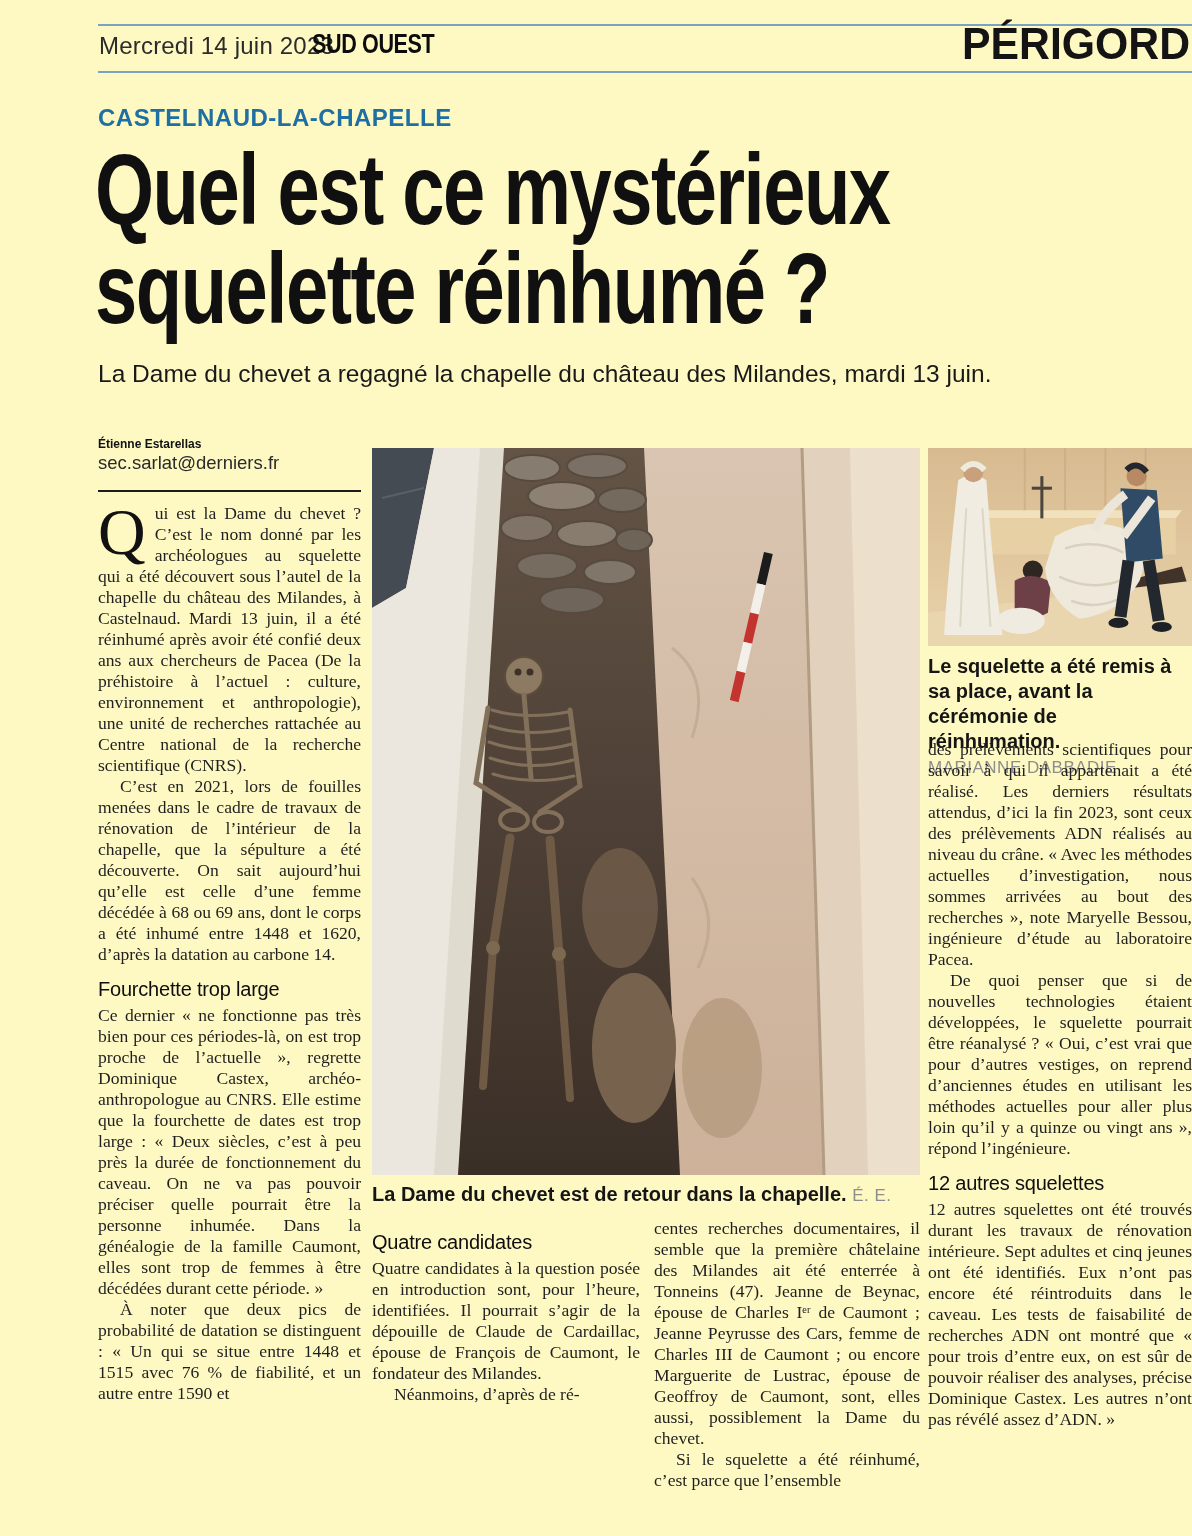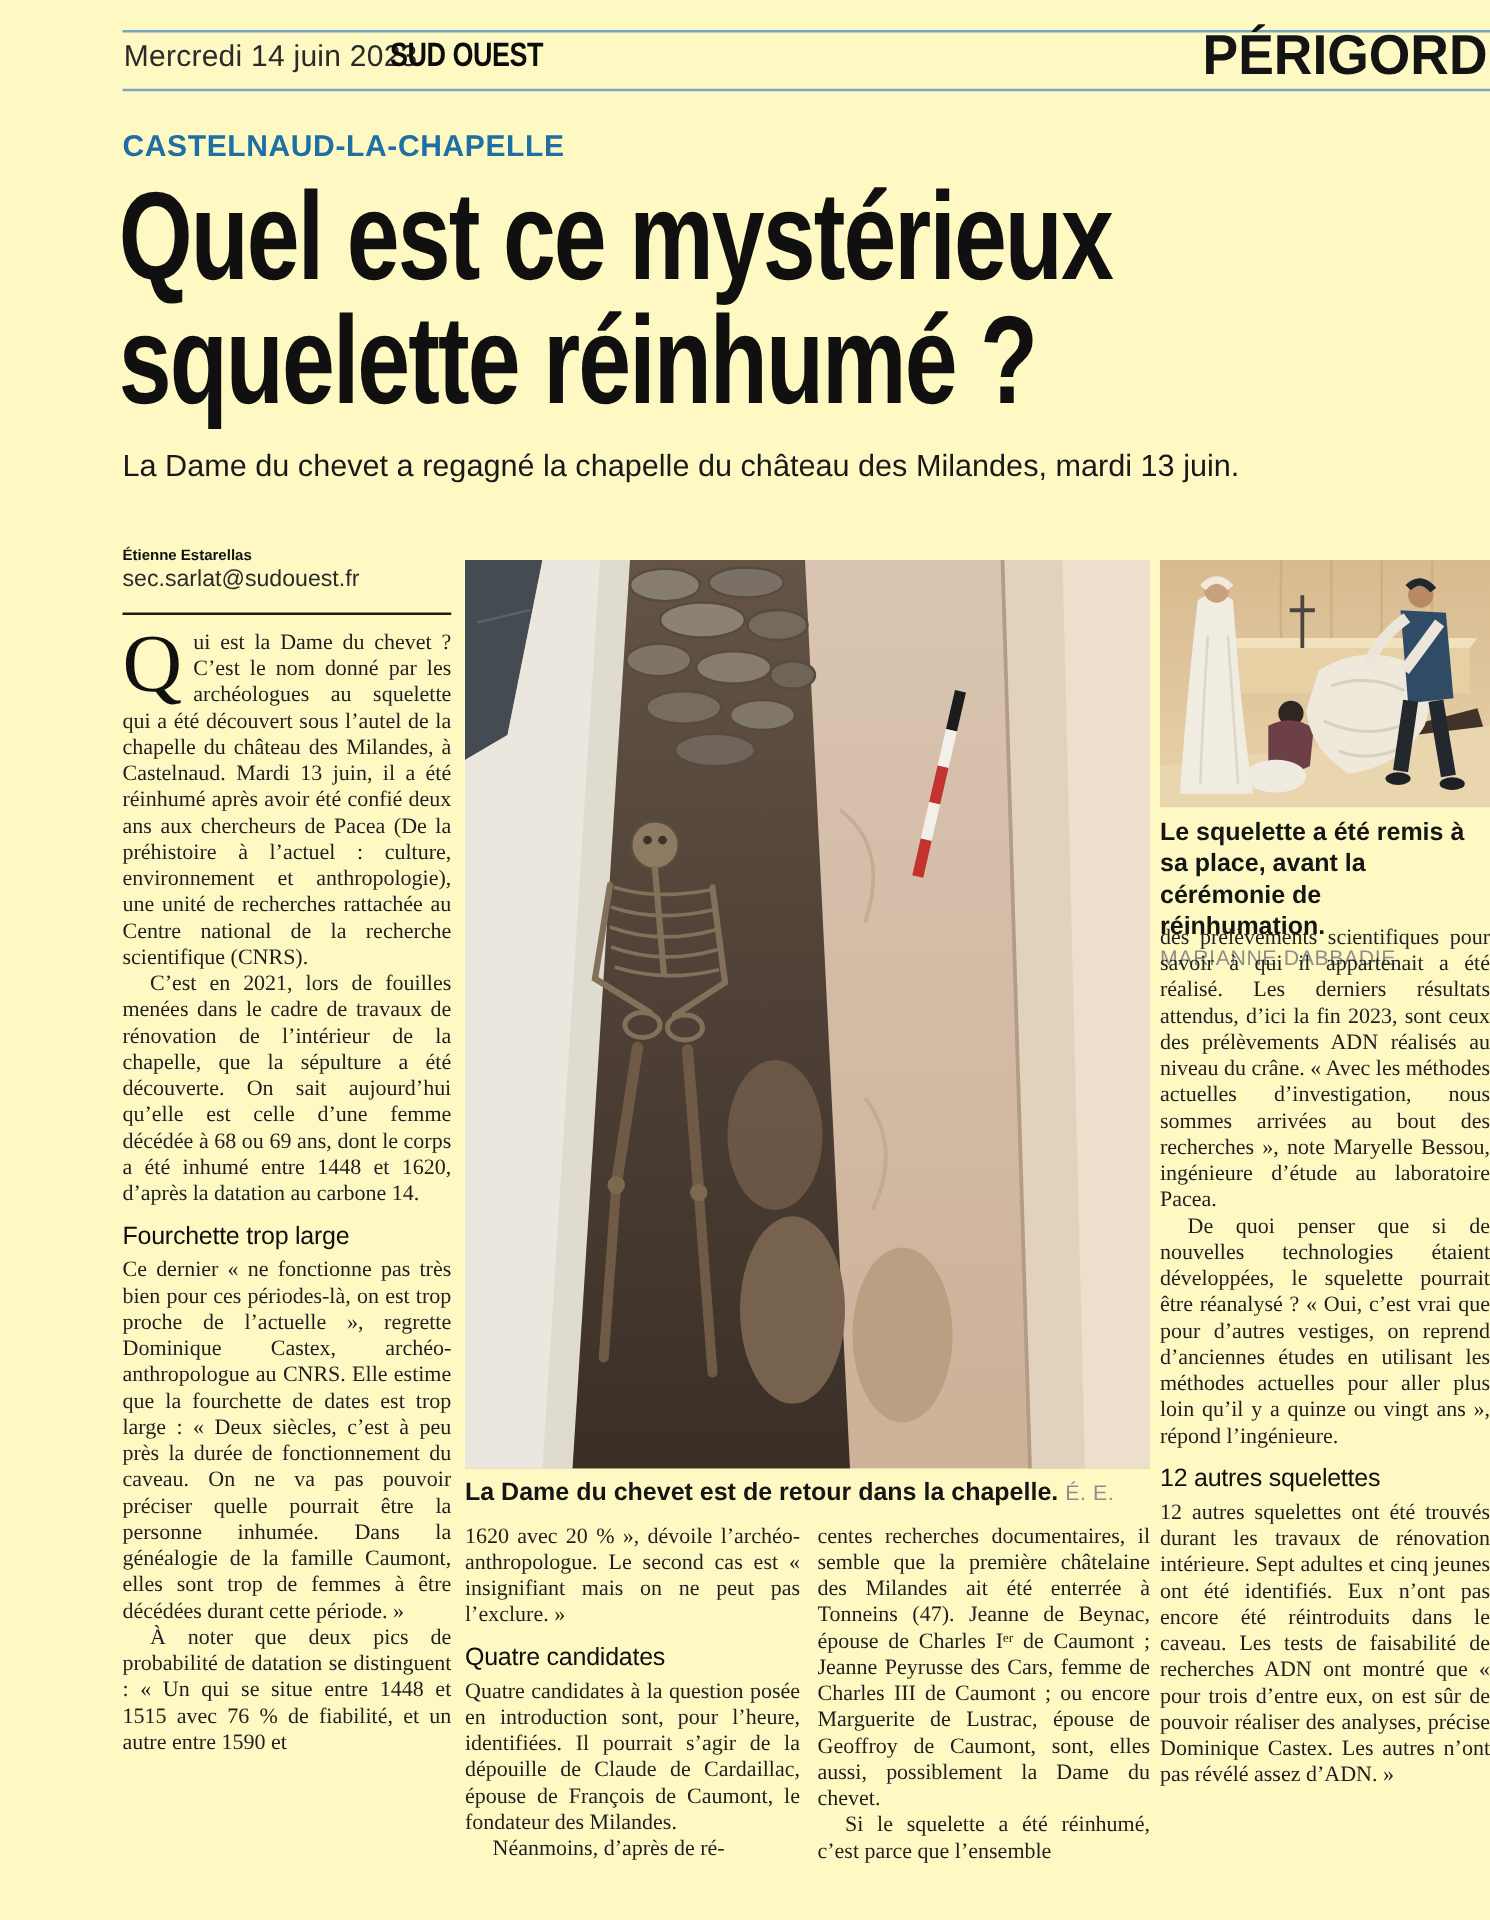--- a/index.html
+++ b/index.html
@@ -66,21 +66,21 @@
   <h1 class="headline" style="margin:0;">
     <span>Quel est ce mystérieux</span>
     <span>squelette réinhumé ?</span>
   </h1>
   <div class="standfirst">
     <span>La Dame du chevet a regagné la chapelle du château des Milandes, mardi 13 juin.</span>
   </div>
 
   <div class="byline">
     <div class="author">Étienne Estarellas</div>
-    <div class="email">sec.sarlat@sudouest.fr</div>
+    <div class="email">sec.sarlat@derniers.fr</div>
   </div>
   <div class="byline-rule"></div>
 
   <div class="col col1">
     <p><span class="dropcap">Q</span><span>ui est la Dame du chevet ? C’est le nom donné par les archéologues au squelette qui a été découvert sous l’autel de la chapelle du château des Milandes, à Castelnaud. Mardi 13 juin, il a été réinhumé après avoir été confié deux ans aux chercheurs de Pacea (De la préhistoire à l’actuel : culture, environnement et anthropologie), une unité de recherches rattachée au Centre national de la recherche scientifique (CNRS).</span></p>
     <p class="indent">C’est en 2021, lors de fouilles menées dans le cadre de travaux de rénovation de l’intérieur de la chapelle, que la sépulture a été découverte. On sait aujourd’hui qu’elle est celle d’une femme décédée à 68 ou 69 ans, dont le corps a été inhumé entre 1448 et 1620, d’après la datation au carbone 14.</p>
     <h3>Fourchette trop large</h3>
     <p>Ce dernier « ne fonctionne pas très bien pour ces périodes-là, on est trop proche de l’actuelle », regrette Dominique Castex, archéo-anthropologue au CNRS. Elle estime que la fourchette de dates est trop large : « Deux siècles, c’est à peu près la durée de fonctionnement du caveau. On ne va pas pouvoir préciser quelle pourrait être la personne inhumée. Dans la généalogie de la famille Caumont, elles sont trop de femmes à être décédées durant cette période. »</p>
     <p class="indent">À noter que deux pics de probabilité de datation se distinguent : « Un qui se situe entre 1448 et 1515 avec 76 % de fiabilité, et un autre entre 1590 et</p>
   </div>
@@ -152,21 +152,20 @@
         <rect x="0" y="122" width="9" height="30" fill="#c4342f"></rect>
       </g>
     </svg>
   </div>
   <div class="caption caption-main">
     <span>La Dame du chevet est de retour dans la chapelle.</span>
     <span class="credit">É. E.</span>
   </div>
 
   <div class="col col2">
-    <p>1620 avec 20 % », dévoile l’archéo-anthropologue. Le second cas est « insignifiant mais on ne peut pas l’exclure. »</p>
     <h3>Quatre candidates</h3>
     <p>Quatre candidates à la question posée en introduction sont, pour l’heure, identifiées. Il pourrait s’agir de la dépouille de Claude de Cardaillac, épouse de François de Caumont, le fondateur des Milandes.</p>
     <p class="indent">Néanmoins, d’après de ré-</p>
   </div>
   <div class="col col3">
     <p>centes recherches documentaires, il semble que la première châtelaine des Milandes ait été enterrée à Tonneins (47). Jeanne de Beynac, épouse de Charles Iᵉʳ de Caumont ; Jeanne Peyrusse des Cars, femme de Charles III de Caumont ; ou encore Marguerite de Lustrac, épouse de Geoffroy de Caumont, sont, elles aussi, possiblement la Dame du chevet.</p>
     <p class="indent">Si le squelette a été réinhumé, c’est parce que l’ensemble</p>
   </div>
 
   <div class="photo-small">

